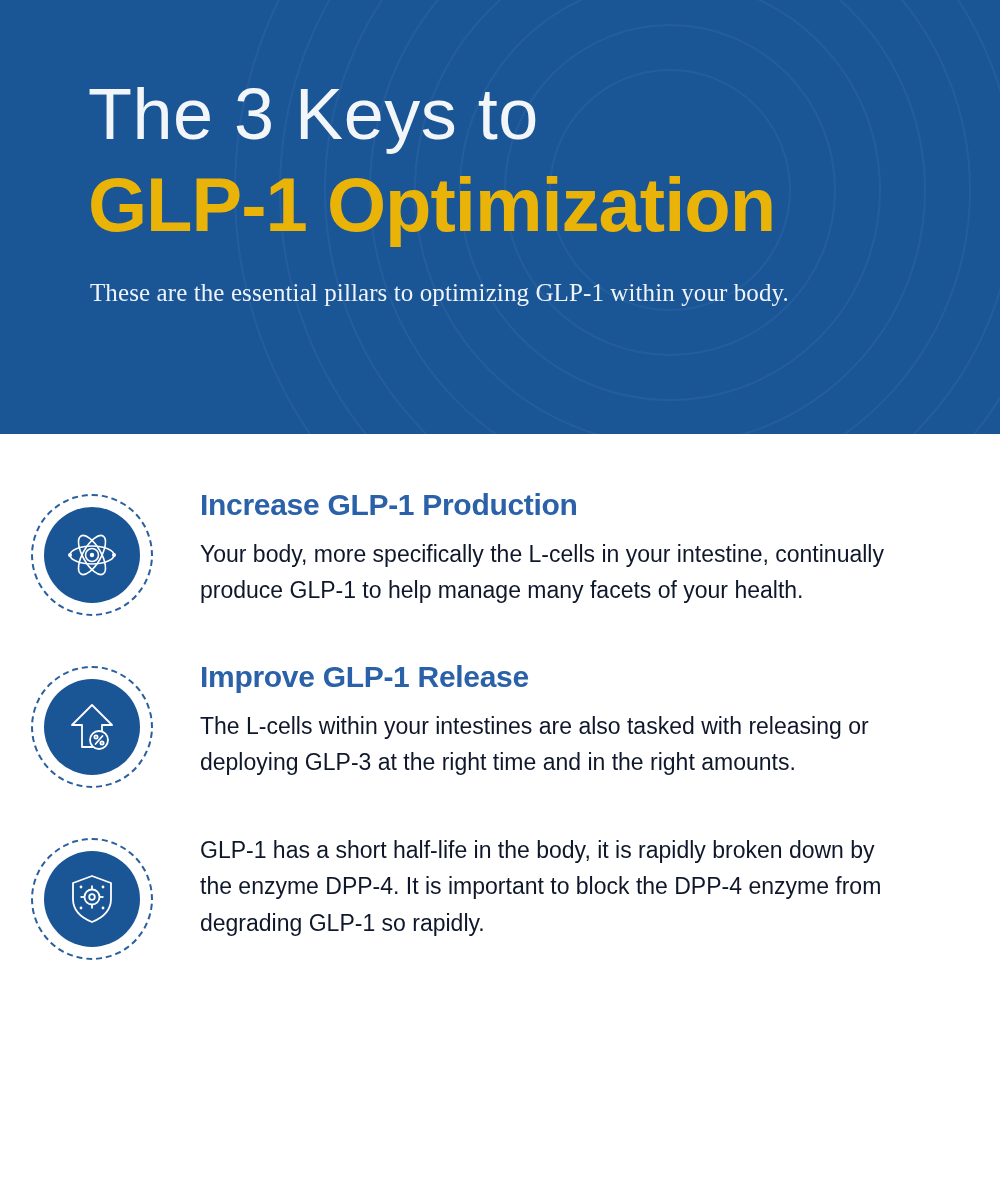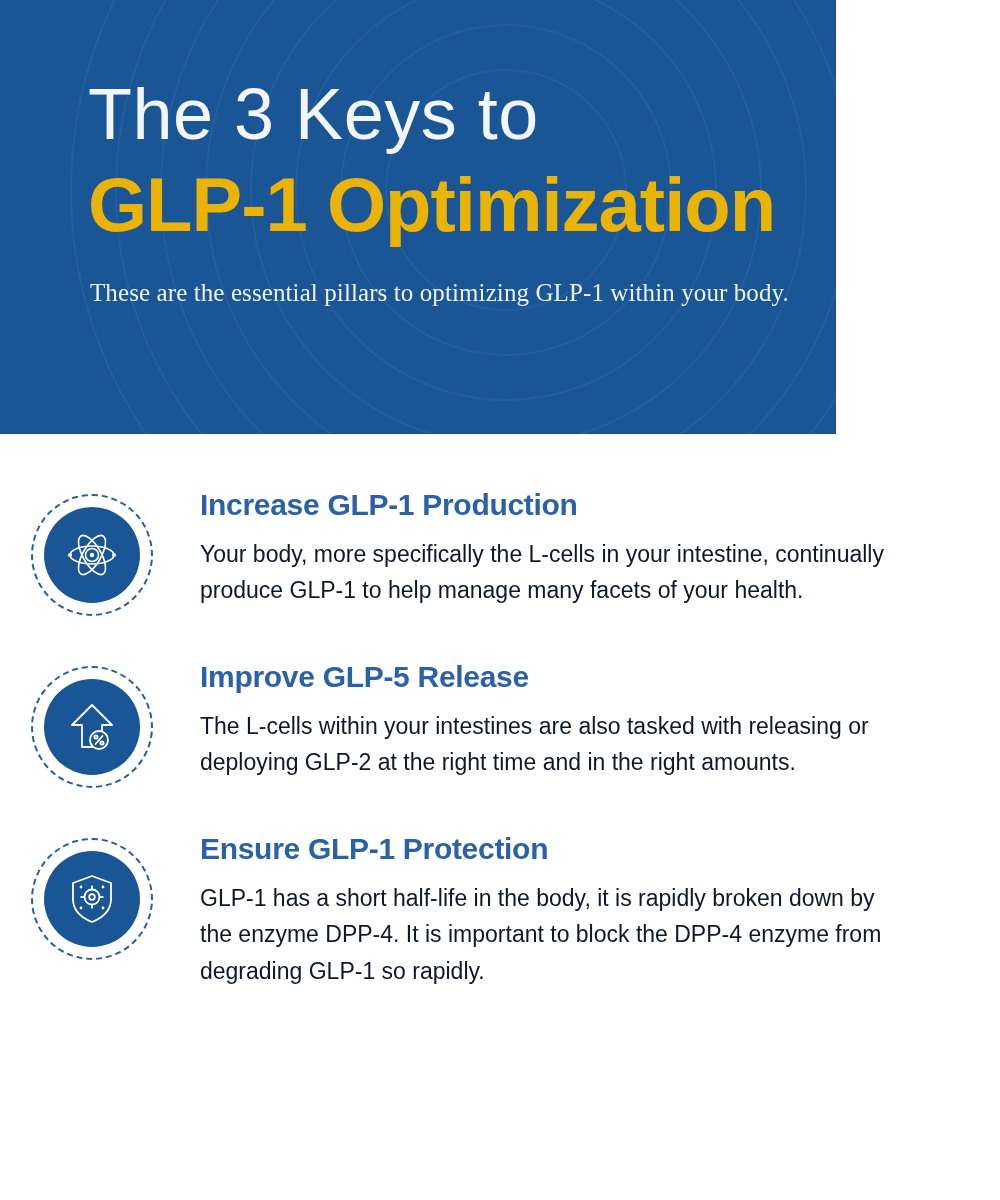--- a/index.html
+++ b/index.html
@@ -15,21 +15,21 @@
   }
   .page {
     position: relative;
     width: 1000px;
     height: 1200px;
     background: #ffffff;
   }
   
   .header {
     position: relative;
-    width: 836px;
+    width: 1000px;
     height: 434px;
     background: #1a5596;
     overflow: hidden;
   }
   .header-rings {
     position: absolute;
     right: -120px;
     top: -260px;
     width: 900px;
     height: 900px;
@@ -188,22 +188,22 @@
               <path d="M26 6 L46 26 L36 26 L36 48 L16 48 L16 26 L6 26 Z"></path>
               <circle cx="33" cy="41" r="9" fill="#1a5596" stroke="#ffffff"></circle>
               <line x1="29.5" y1="45" x2="36.5" y2="37"></line>
               <circle cx="30" cy="38" r="1.6"></circle>
               <circle cx="36" cy="44" r="1.6"></circle>
             </svg>
           </div>
         </div>
       </div>
       <div class="item-body">
-        <h3 class="item-title">Improve GLP-5 Release</h3>
-        <p class="item-text">The L-cells within your intestines are also tasked with releasing or deploying GLP-2 at the right time and in the right amounts.</p>
+        <h3 class="item-title">Improve GLP-1 Release</h3>
+        <p class="item-text">The L-cells within your intestines are also tasked with releasing or deploying GLP-3 at the right time and in the right amounts.</p>
       </div>
     </div>
 
     <div class="item">
       <div class="icon-wrap">
         <div class="icon-dashed">
           <div class="icon-circle">
             <svg width="52" height="56" viewBox="0 0 52 56" fill="none" stroke="#ffffff" stroke-width="1.8" stroke-linejoin="round">
               <path d="M26 5 L45 12 V28 C45 40 36 47 26 51 C16 47 7 40 7 28 V12 Z"></path>
               <circle cx="26" cy="26" r="7.5"></circle>
@@ -214,19 +214,18 @@
               <line x1="33.5" y1="26" x2="37.5" y2="26"></line>
               <circle cx="15" cy="16" r="1.4" fill="#ffffff" stroke="none"></circle>
               <circle cx="37" cy="16" r="1.4" fill="#ffffff" stroke="none"></circle>
               <circle cx="15" cy="37" r="1.4" fill="#ffffff" stroke="none"></circle>
               <circle cx="37" cy="37" r="1.4" fill="#ffffff" stroke="none"></circle>
             </svg>
           </div>
         </div>
       </div>
       <div class="item-body">
-        <h3 class="item-title">Ensure GLP-1 Protection</h3>
         <p class="item-text">GLP-1 has a short half-life in the body, it is rapidly broken down by the enzyme DPP-4. It is important to block the DPP-4 enzyme from degrading GLP-1 so rapidly.</p>
       </div>
     </div>
 
   </div>
 </div>
 
 </body></html>

